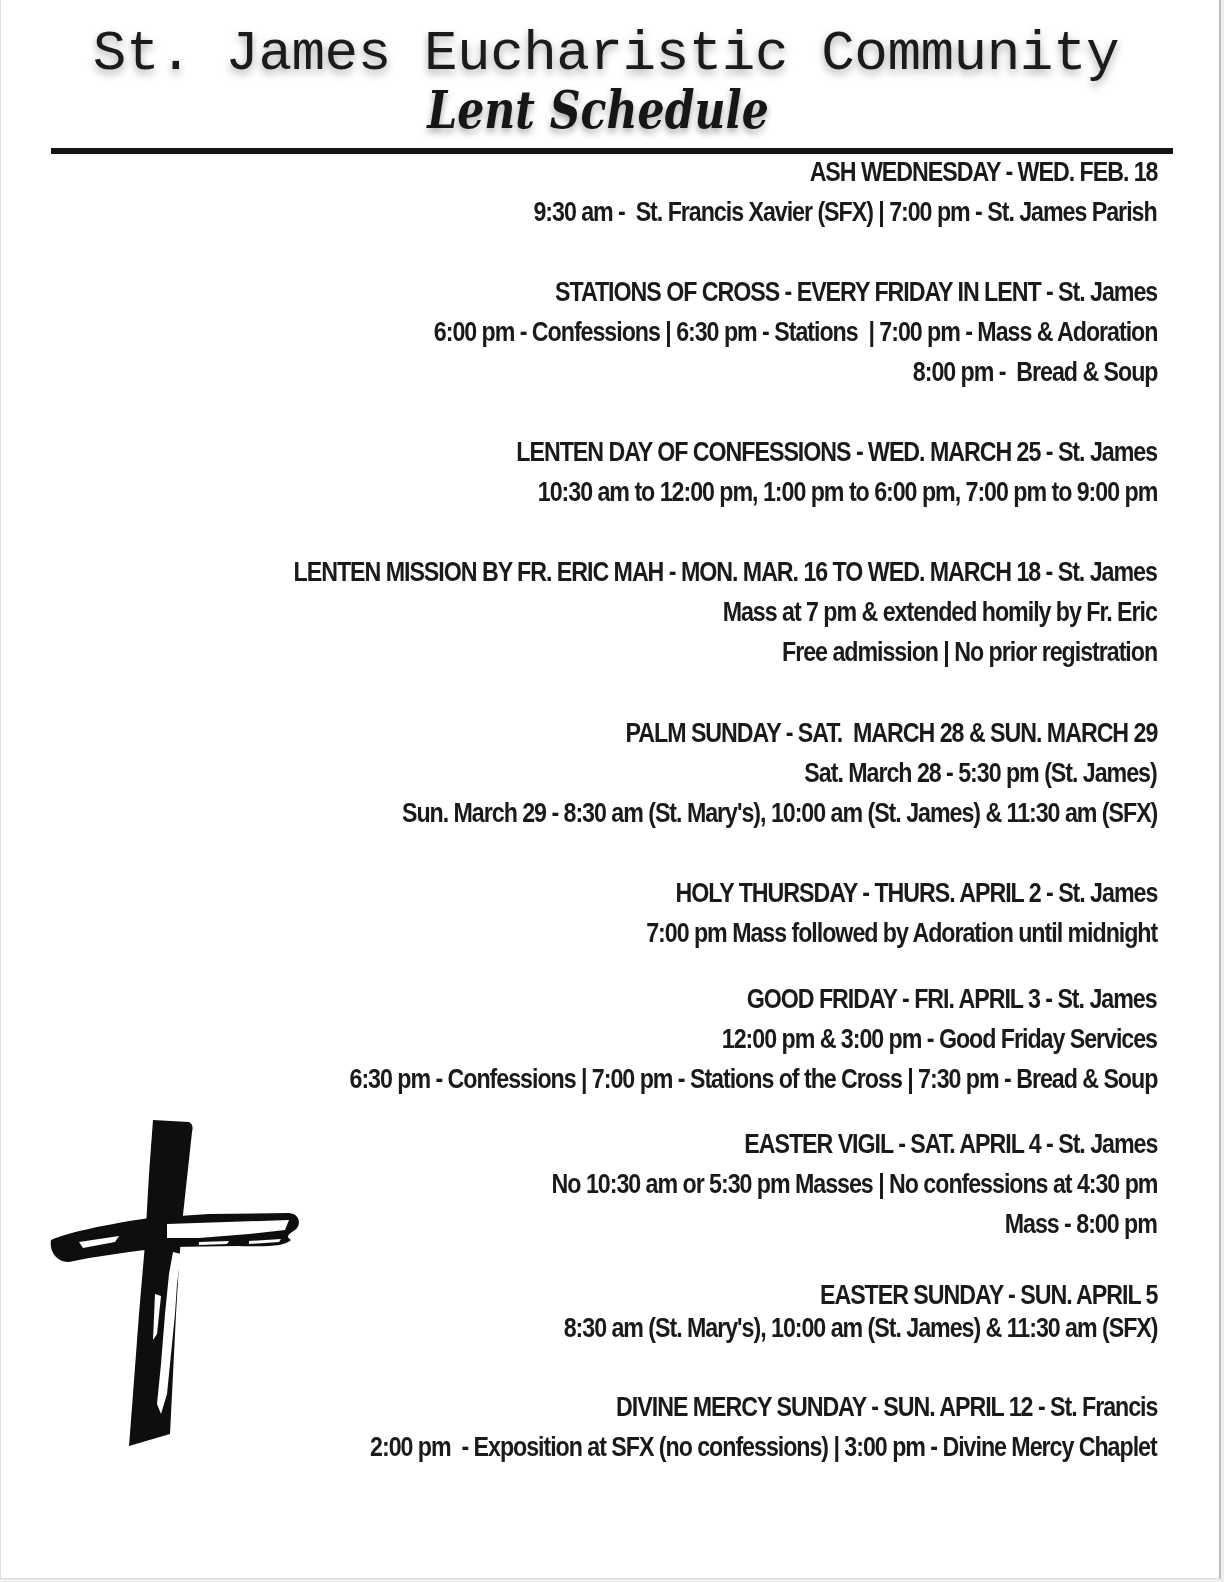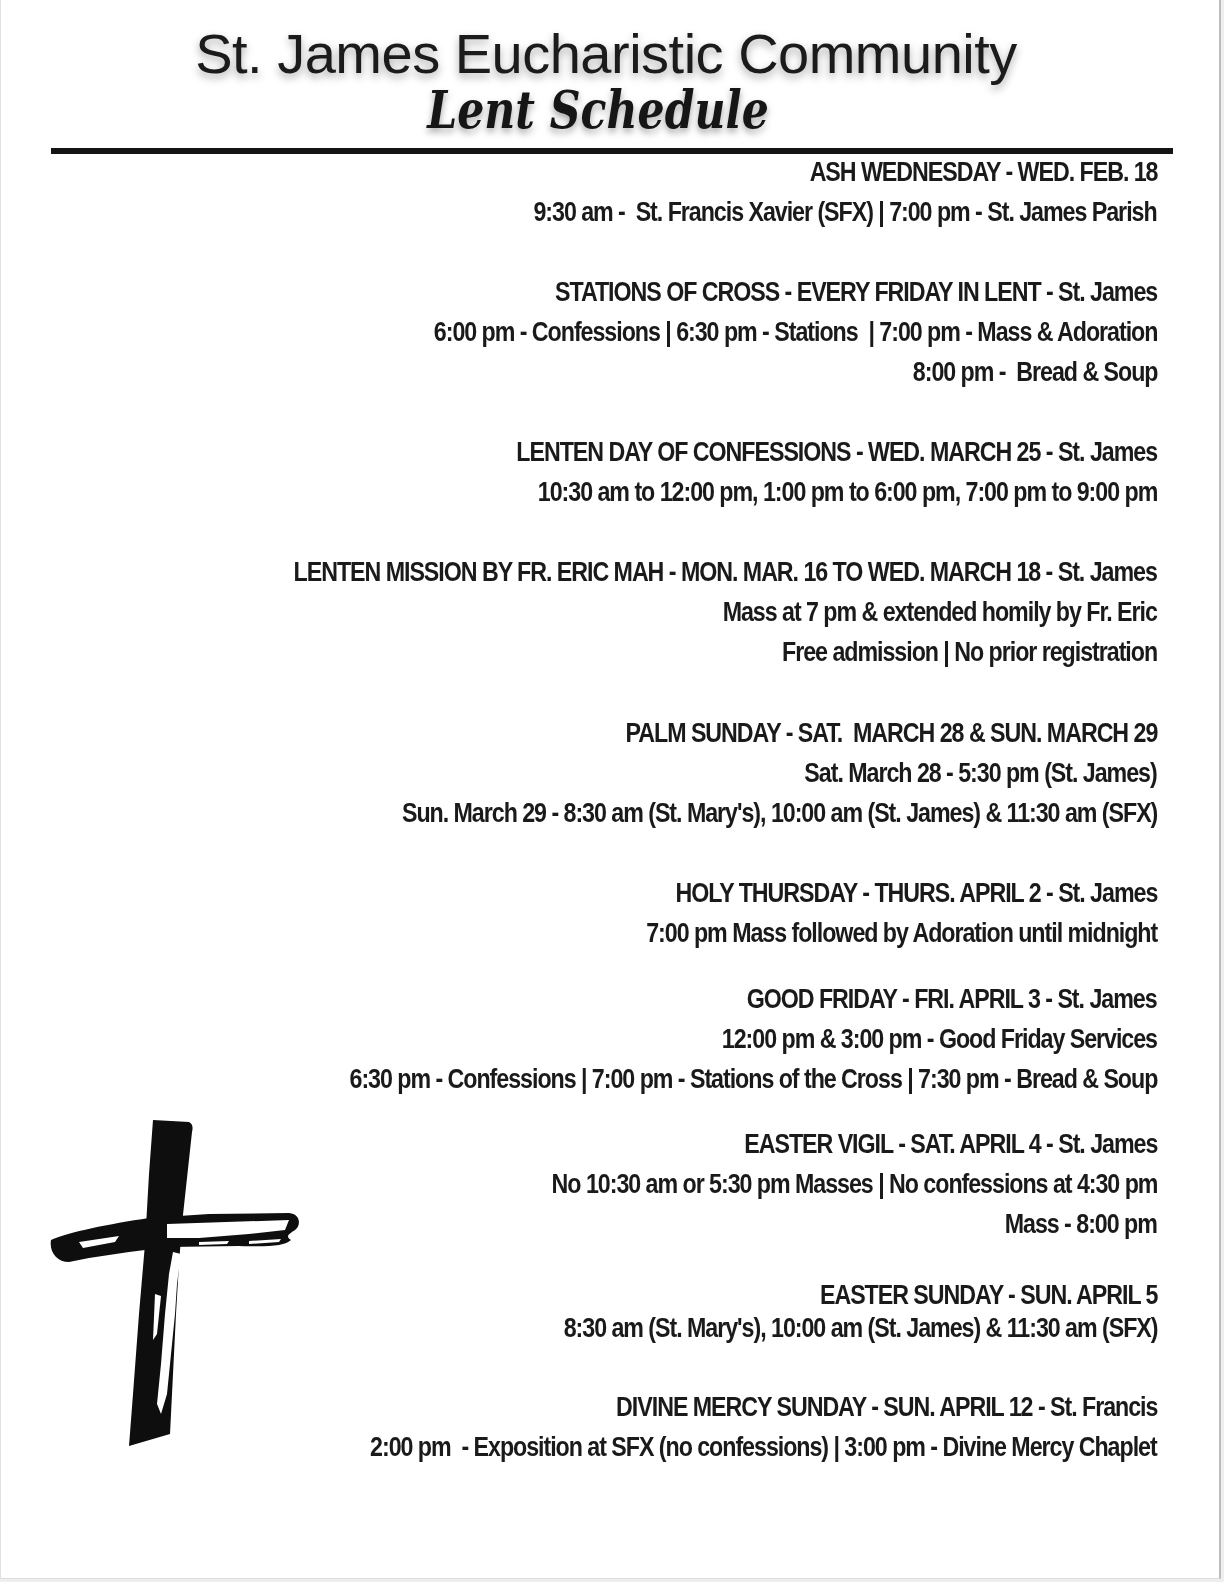--- a/index.html
+++ b/index.html
@@ -4,21 +4,21 @@
 <style>
   html, body { margin: 0; padding: 0; background: #efefef; }
   body { width: 1224px; height: 1582px; position: relative; overflow: hidden; }
   .page {
     position: absolute; left: 0; top: 0; width: 1221px; height: 1579px;
     background: #ffffff; border-right: 2px solid #bdbdbd; border-left: 1px solid #e2e2e2; border-bottom: 1px solid #dcdcdc;
     box-sizing: border-box;
   }
   .title {
     position: absolute; left: 0; width: 1210px; top: 22px; text-align: center;
-    font-family: Liberation Sans, sans-serif; font-size: 56px; color: #1b1b1b;
+    font-family: Liberation Mono, monospace; font-size: 56px; color: #1b1b1b;
     letter-spacing: -0.5px; line-height: 64px;
     text-shadow: 0 4px 8px rgba(0,0,0,0.35);
   }
   .subtitle {
     position: absolute; left: 0; width: 1194px; top: 80px; text-align: center;
     font-family: "DejaVu Serif", serif; font-style: italic; font-weight: bold;
     font-size: 52px; line-height: 60px; color: #161616;
     transform: scaleX(0.82); transform-origin: 597px 0;
     text-shadow: 0 4px 8px rgba(0,0,0,0.35);
   }

